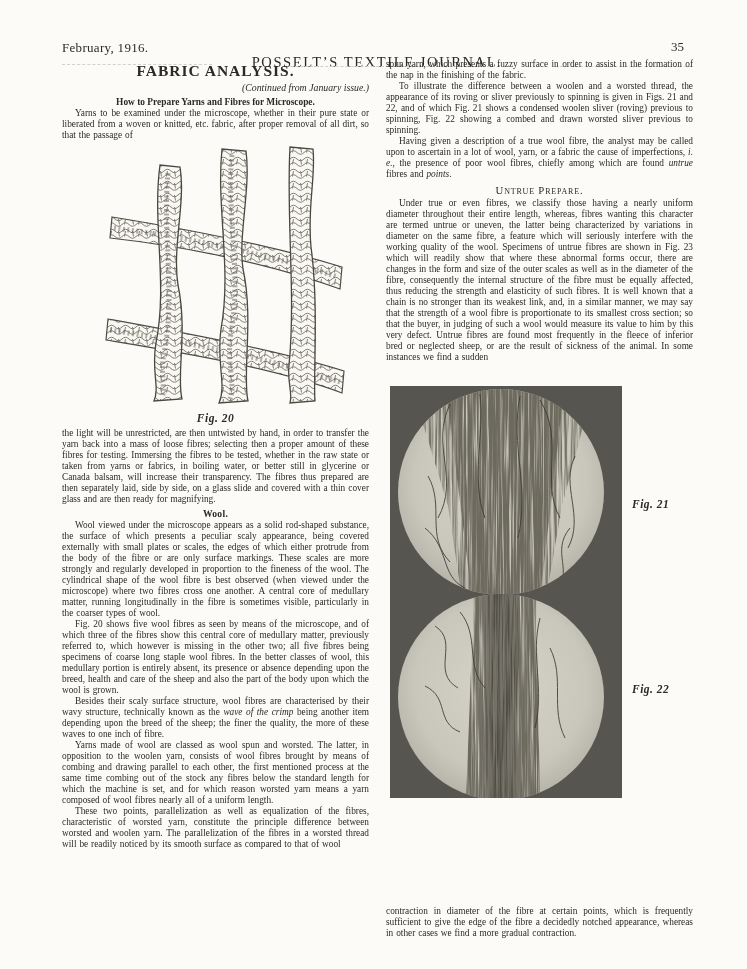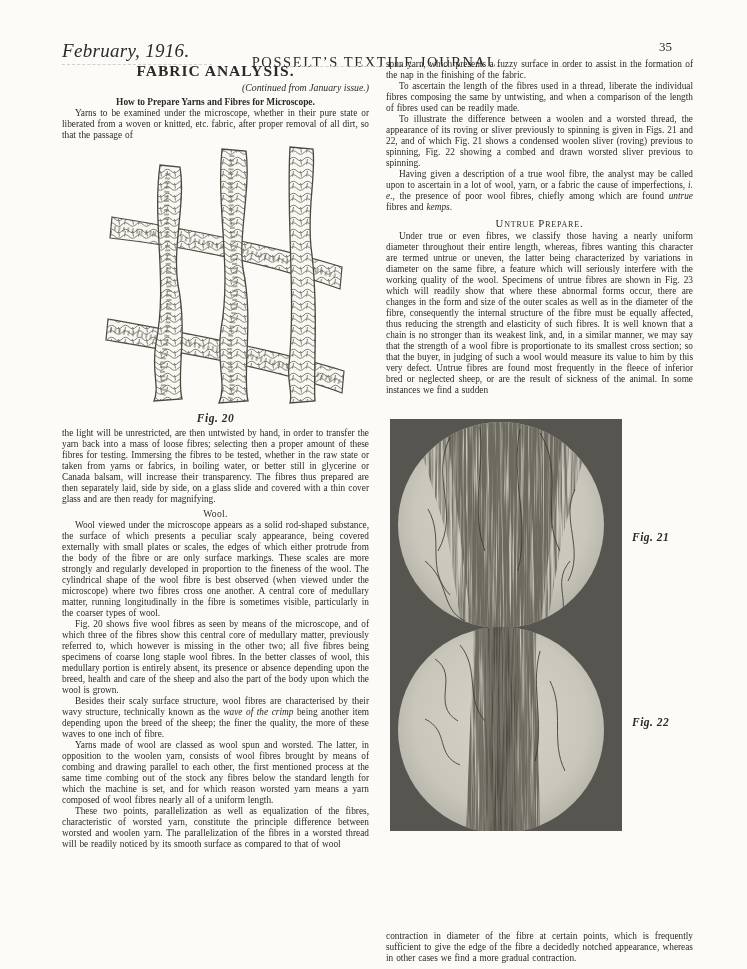--- a/index.html
+++ b/index.html
@@ -7,51 +7,51 @@
     width:747px; height:969px;
     background:#fcfbf7;
     font-family:"Liberation Serif", serif;
     color:#2a2a28;
     -webkit-font-smoothing:antialiased;
   }
   .page { position:relative; width:747px; height:969px; overflow:hidden; background:#fcfbf7; }
 
   
   .header { position:absolute; top:38px; left:62px; width:630px; height:18px; }
-  .hdr-date { position:absolute; left:0; top:2px; font-size:19px; letter-spacing:0.3px;font-style:italic; }
+  .hdr-date { position:absolute; left:0; top:2px; font-size:13px; letter-spacing:0.3px; }
   .hdr-title { position:absolute; left:0; right:0; top:16px; text-align:center; font-size:14.5px; letter-spacing:1.6px; }
-  .hdr-page { position:absolute; right:20px; top:1px; font-size:13px; }
+  .hdr-page { position:absolute; right:8px; top:1px; font-size:13px; }
   .scan-rule { position:absolute; border-top:1px dashed #d2d1ca; height:0; }
   .sr1 { top:64px; left:62px;  width:150px; }
   .sr2 { top:66px; left:290px; width:210px; }
   .sr3 { top:66px; left:555px; width:137px; }
 
   
   .columns { position:absolute; top:59px; left:62px; width:631px; display:flex; gap:17px; }
   .col { width:307px; }
 
   p { font-size:9.3px; line-height:11px; text-align:justify; margin:0; text-indent:13px; word-spacing:0.6px; }
   p.cont { text-indent:0; }
   em { font-style:italic; }
 
   .article-title { font-size:15.5px; font-weight:bold; text-align:center; letter-spacing:1px; margin:3px 0 2px 0; }
   .article-subtitle { font-size:9.8px; font-style:italic; text-align:right; margin-bottom:4px; }
   .sub-heading { font-size:9.4px; font-weight:bold; text-align:center; margin:2px 0 1px 0; }
-  .wool-heading { font-size:9.6px; font-weight:normal; text-align:center; margin:3px 0 1px 0; letter-spacing:0.3px; }
+  .wool-heading { font-size:9.6px; font-weight:bold; text-align:center; margin:3px 0 1px 0; letter-spacing:0.3px; }
   .untrue-heading { font-size:10.8px; font-variant:small-caps; text-align:center; margin:4px 0 2px 0; letter-spacing:0.8px; }
   .fig-caption { font-size:11.5px; font-weight:bold; font-style:italic; text-align:center; margin:3px 0 4px 0; letter-spacing:0.5px; }
 
   .fig20-wrap { width:262px; margin:2px 0 0 32px; }
 
   .photo-wrap { position:relative; margin-top:23px; height:496px; }
   .photo-block { position:absolute; left:4px; top:0; width:232px; height:412px; }
   .fig-label { position:absolute; left:246px; font-size:11.5px; font-weight:bold; font-style:italic; letter-spacing:0.5px; }
   .fig-label.l21 { top:112px; }
   .fig-label.l22 { top:297px; }
-  .final-para { margin-top:16px; }
+  .final-para { margin-top:24px; }
 </style>
 </head>
 <body>
 
 <div class="page">
 
   <div class="header">
     <span class="hdr-date">February, 1916.</span>
     <span class="hdr-title">POSSELT’S TEXTILE JOURNAL.</span>
     <span class="hdr-page">35</span>
@@ -98,23 +98,22 @@
       <div class="wool-heading">Wool.</div>
       <p>Wool viewed under the microscope appears as a solid rod-shaped substance, the surface of which presents a peculiar scaly appearance, being covered externally with small plates or scales, the edges of which either protrude from the body of the fibre or are only surface markings.  These scales are more strongly and regularly developed in proportion to the fineness of the wool.  The cylindrical shape of the wool fibre is best observed (when viewed under the microscope) where two fibres cross one another.  A central core of medullary matter, running longitudinally in the fibre is sometimes visible, particularly in the coarser types of wool.</p>
       <p>Fig. 20 shows five wool fibres as seen by means of the microscope, and of which three of the fibres show this central core of medullary matter, previously referred to, which however is missing in the other two; all five fibres being specimens of coarse long staple wool fibres.  In the better classes of wool, this medullary portion is entirely absent, its presence or absence depending upon the breed, health and care of the sheep and also the part of the body upon which the wool is grown.</p>
       <p><span>Besides their scaly surface structure, wool fibres are characterised by their wavy structure, technically known as the </span><em>wave of the crimp</em><span> being another item depending upon the breed of the sheep; the finer the quality, the more of these waves to one inch of fibre.</span></p>
       <p>Yarns made of wool are classed as wool spun and worsted. The latter, in opposition to the woolen yarn, consists of wool fibres brought by means of combing and drawing parallel to each other, the first mentioned process at the same time combing out of the stock any fibres below the standard length for which the machine is set, and for which reason worsted yarn means a yarn composed of wool fibres nearly all of a uniform length.</p>
       <p>These two points, parallelization as well as equalization of the fibres, characteristic of worsted yarn, constitute the principle difference between worsted and woolen yarn.  The parallelization of the fibres in a worsted thread will be readily noticed by its smooth surface as compared to that of wool</p>
     </section>
 
     <section class="col">
       <p class="cont">spun yarn, which presents a fuzzy surface in order to assist in the formation of the nap in the finishing of the fabric.</p>
-      <p>To ascertain the length of the fibres used in a thread, liberate the individual fibres composing the same by untwisting, and when a comparison of the length of fibres used can be readily made.</p>
       <p>To illustrate the difference between a woolen and a worsted thread, the appearance of its roving or sliver previously to spinning is given in Figs. 21 and 22, and of which Fig. 21 shows a condensed woolen sliver (roving) previous to spinning, Fig. 22 showing a combed and drawn worsted sliver previous to spinning.</p>
-      <p><span>Having given a description of a true wool fibre, the analyst may be called upon to ascertain in a lot of wool, yarn, or a fabric the cause of imperfections, </span><em>i. e.,</em><span> the presence of poor wool fibres, chiefly among which are found </span><em>untrue</em><span> fibres and </span><em>kemps</em><span>.</span></p>
+      <p><span>Having given a description of a true wool fibre, the analyst may be called upon to ascertain in a lot of wool, yarn, or a fabric the cause of imperfections, </span><em>i. e.,</em><span> the presence of poor wool fibres, chiefly among which are found </span><em>untrue</em><span> fibres and </span><em>points</em><span>.</span></p>
       <div class="untrue-heading">Untrue Prepare.</div>
       <p>Under true or even fibres, we classify those having a nearly uniform diameter throughout their entire length, whereas, fibres wanting this character are termed untrue or uneven, the latter being characterized by variations in diameter on the same fibre, a feature which will seriously interfere with the working quality of the wool.  Specimens of untrue fibres are shown in Fig. 23 which will readily show that where these abnormal forms occur, there are changes in the form and size of the outer scales as well as in the diameter of the fibre, consequently the internal structure of the fibre must be equally affected, thus reducing the strength and elasticity of such fibres.  It is well known that a chain is no stronger than its weakest link, and, in a similar manner, we may say that the strength of a wool fibre is proportionate to its smallest cross section; so that the buyer, in judging of such a wool would measure its value to him by this very defect.  Untrue fibres are found most frequently in the fleece of inferior bred or neglected sheep, or are the result of sickness of the animal.  In some instances we find a sudden</p>
 
       <div class="photo-wrap">
         <svg class="photo-block" width="232" height="412" viewBox="0 0 232 412" xmlns="http://www.w3.org/2000/svg">
           <defs>
             <radialGradient id="field" cx="50%" cy="45%" r="60%">
               <stop offset="0%" stop-color="#d6d3c8"></stop>
               <stop offset="70%" stop-color="#c9c6bb"></stop>
               <stop offset="100%" stop-color="#b0ada3"></stop>

